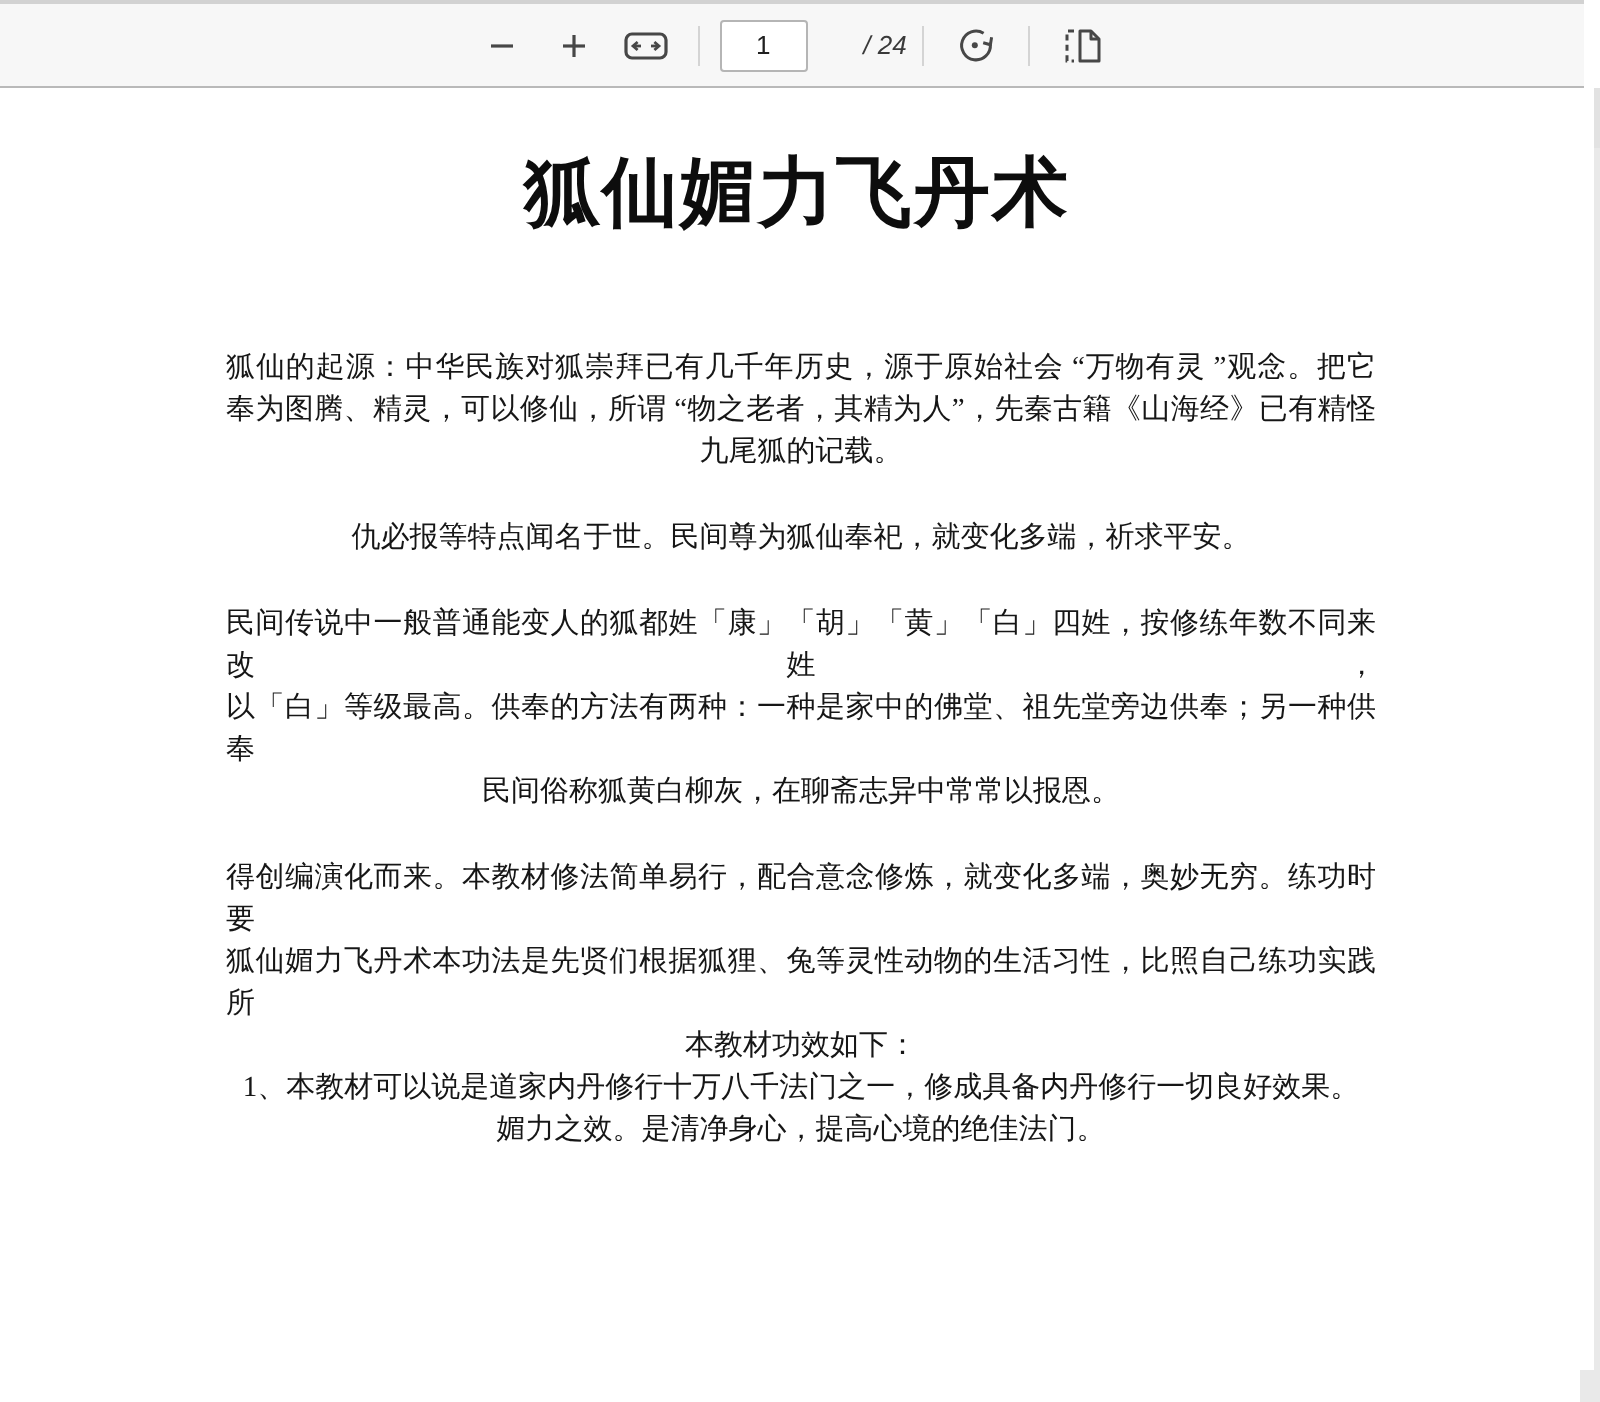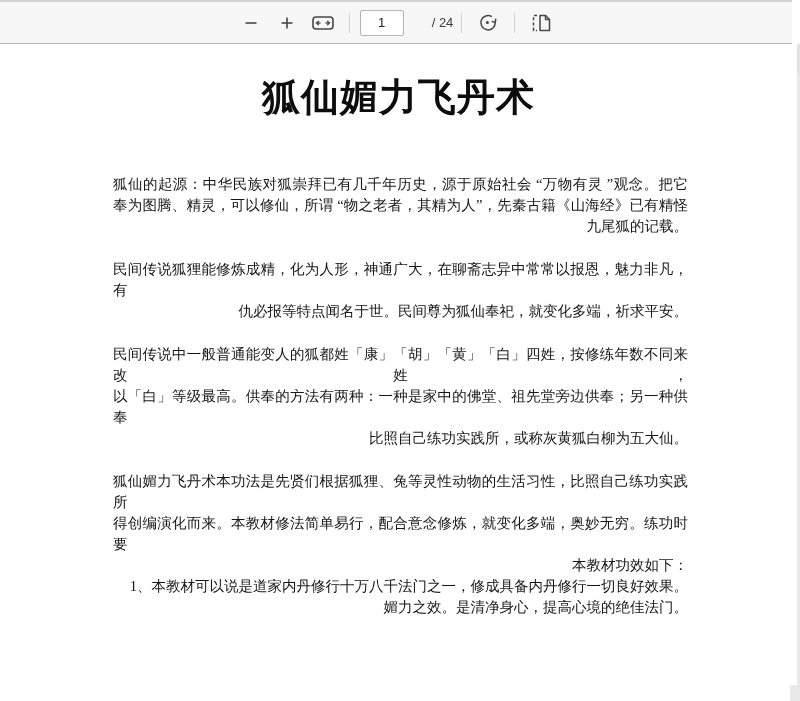--- a/index.html
+++ b/index.html
@@ -24,21 +24,21 @@
     padding:0;margin:0 3px;cursor:pointer;border-radius:3px;
   }
   .tb-btn svg{display:block;}
   .tb-sep{width:1px;height:20px;background:#d4d4d4;margin:0 8px;}
   .page-input{
     width:42px;height:24px;border:1px solid #b5b5b5;border-radius:2px;
     background:#ffffff;text-align:center;font-size:13px;color:#202020;
     font-family:"Liberation Sans","DejaVu Sans",sans-serif;
     padding:0;margin:0 2px;
   }
-  .page-total{font-size:13px;color:#3a3a3a;margin-left:26px;white-space:pre;}
+  .page-total{font-size:13px;color:#3a3a3a;margin-left:26px;white-space:pre;font-style:italic;}
   
   .scrollbar{
     position:absolute;top:44px;right:0;width:10px;bottom:0;
     background:#e9e9e9;
   }
   .scroll-thumb{
     position:absolute;top:0;left:0;width:10px;height:30px;background:#e2e2e2;
   }
   
   .page{
@@ -49,21 +49,21 @@
     margin:30px 0 54px 0;
     text-align:center;
     font-size:38px;line-height:46px;font-weight:bold;
     color:#0d0d0d;letter-spacing:1px;
   }
   .doc-body{margin-left:113px;width:575px;}
   .para{margin:0 0 22px 0;}
   .para:last-child{margin-bottom:0;}
   .line{
     font-size:14.5px;line-height:21px;white-space:normal;
-    text-align:right;
+    text-align:center;
   }
   .line.fill{
     text-align:justify;
     text-align-last:justify;
   }
 </style>
 </head>
 <body>
 
 <div class="toolbar">
@@ -134,29 +134,28 @@
 
 <div class="page">
   <h1 class="doc-title">狐仙媚力飞丹术</h1>
   <div class="doc-body">
       <div class="para">
         <div class="line fill">狐仙的起源：中华民族对狐崇拜已有几千年历史，源于原始社会 “万物有灵 ”观念。把它</div>
         <div class="line fill">奉为图腾、精灵，可以修仙，所谓 “物之老者，其精为人”，先秦古籍《山海经》已有精怪</div>
         <div class="line">九尾狐的记载。</div>
       </div>
       <div class="para">
-        <div class="line fill">民间传说狐狸能修炼成精，化为人形，神通广大，在聊斋志异中常常以报恩，魅力非凡，有</div>
         <div class="line">仇必报等特点闻名于世。民间尊为狐仙奉祀，就变化多端，祈求平安。</div>
       </div>
       <div class="para">
         <div class="line fill">民间传说中一般普通能变人的狐都姓「康」「胡」「黄」「白」四姓，按修练年数不同来改姓，</div>
         <div class="line fill">以「白」等级最高。供奉的方法有两种：一种是家中的佛堂、祖先堂旁边供奉；另一种供奉</div>
-        <div class="line">比照自己练功实践所，或称灰黄狐白柳为五大仙。</div>
+        <div class="line">民间俗称狐黄白柳灰，在聊斋志异中常常以报恩。</div>
       </div>
       <div class="para">
+        <div class="line fill">得创编演化而来。本教材修法简单易行，配合意念修炼，就变化多端，奥妙无穷。练功时要</div>
         <div class="line fill">狐仙媚力飞丹术本功法是先贤们根据狐狸、兔等灵性动物的生活习性，比照自己练功实践所</div>
-        <div class="line fill">得创编演化而来。本教材修法简单易行，配合意念修炼，就变化多端，奥妙无穷。练功时要</div>
         <div class="line">本教材功效如下：</div>
         <div class="line">1、本教材可以说是道家内丹修行十万八千法门之一，修成具备内丹修行一切良好效果。</div>
         <div class="line">媚力之效。是清净身心，提高心境的绝佳法门。</div>
       </div>
     </div>
 </div>
 
 </body></html>

